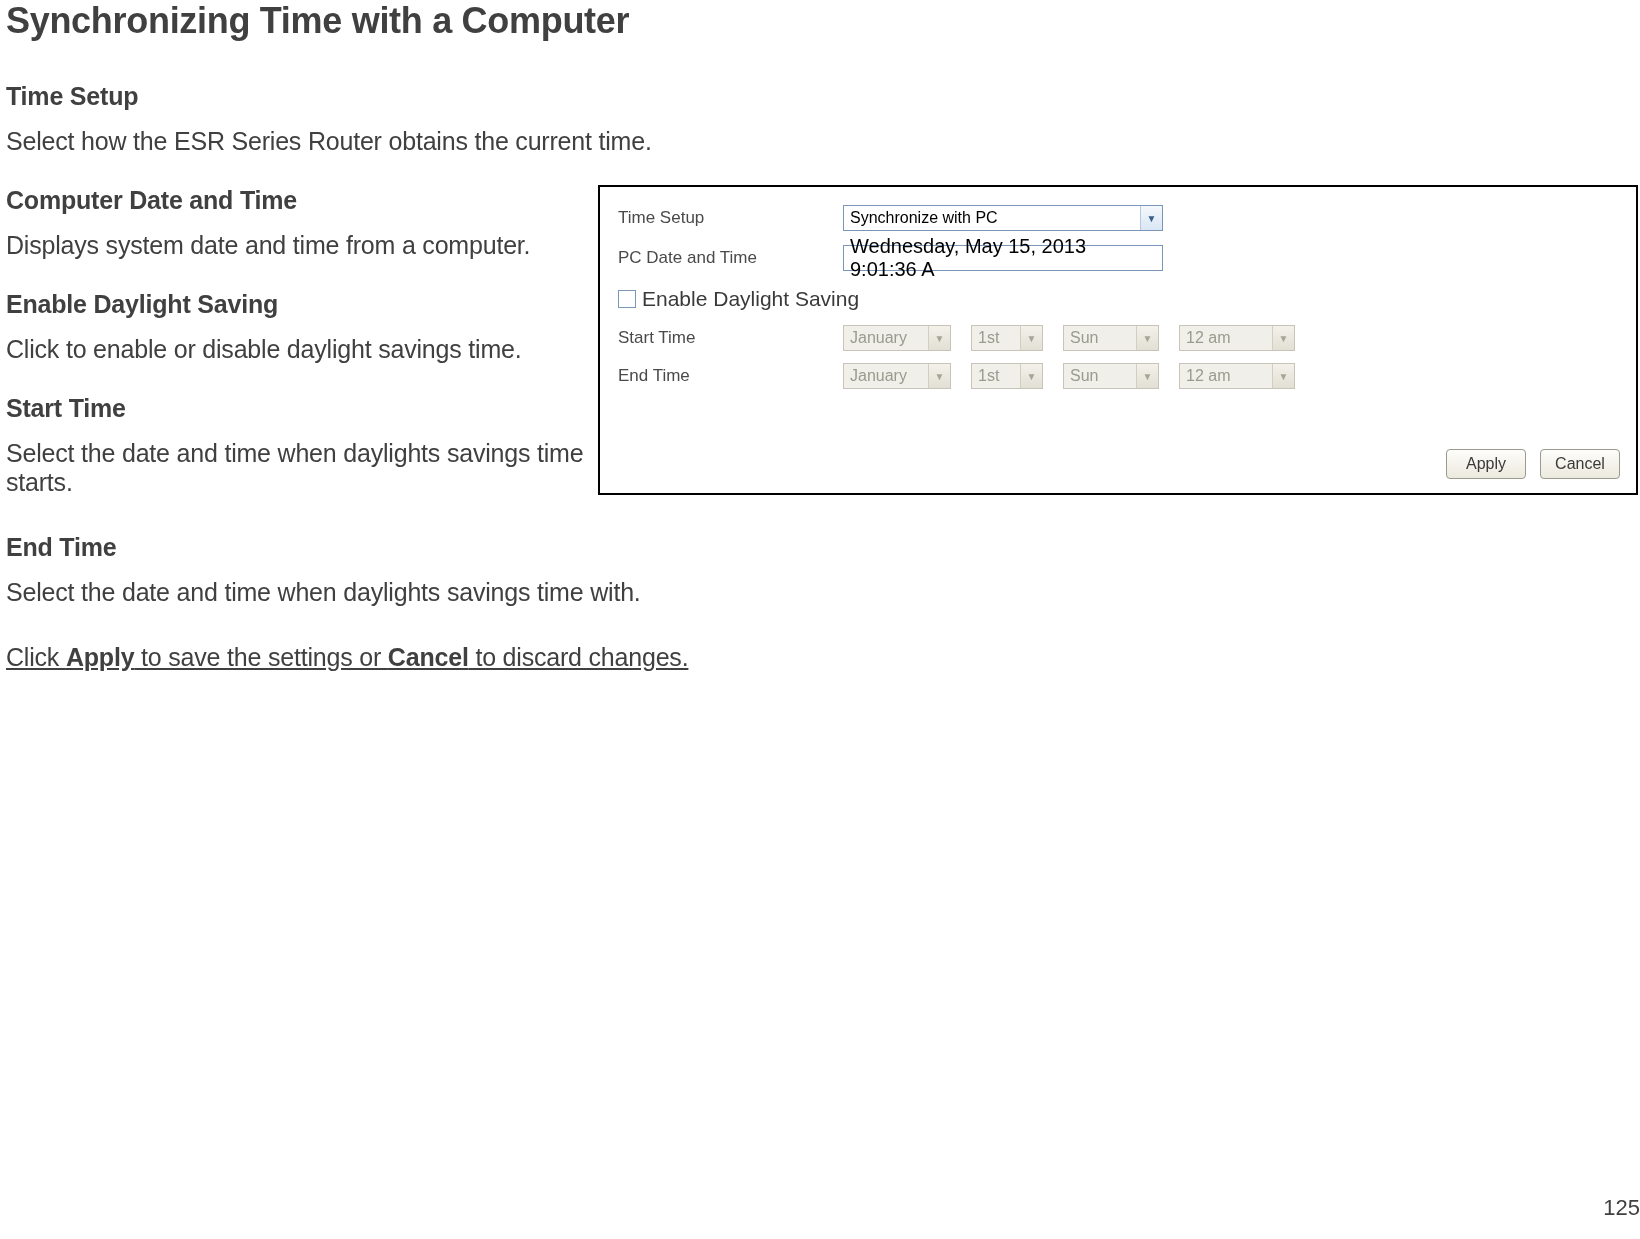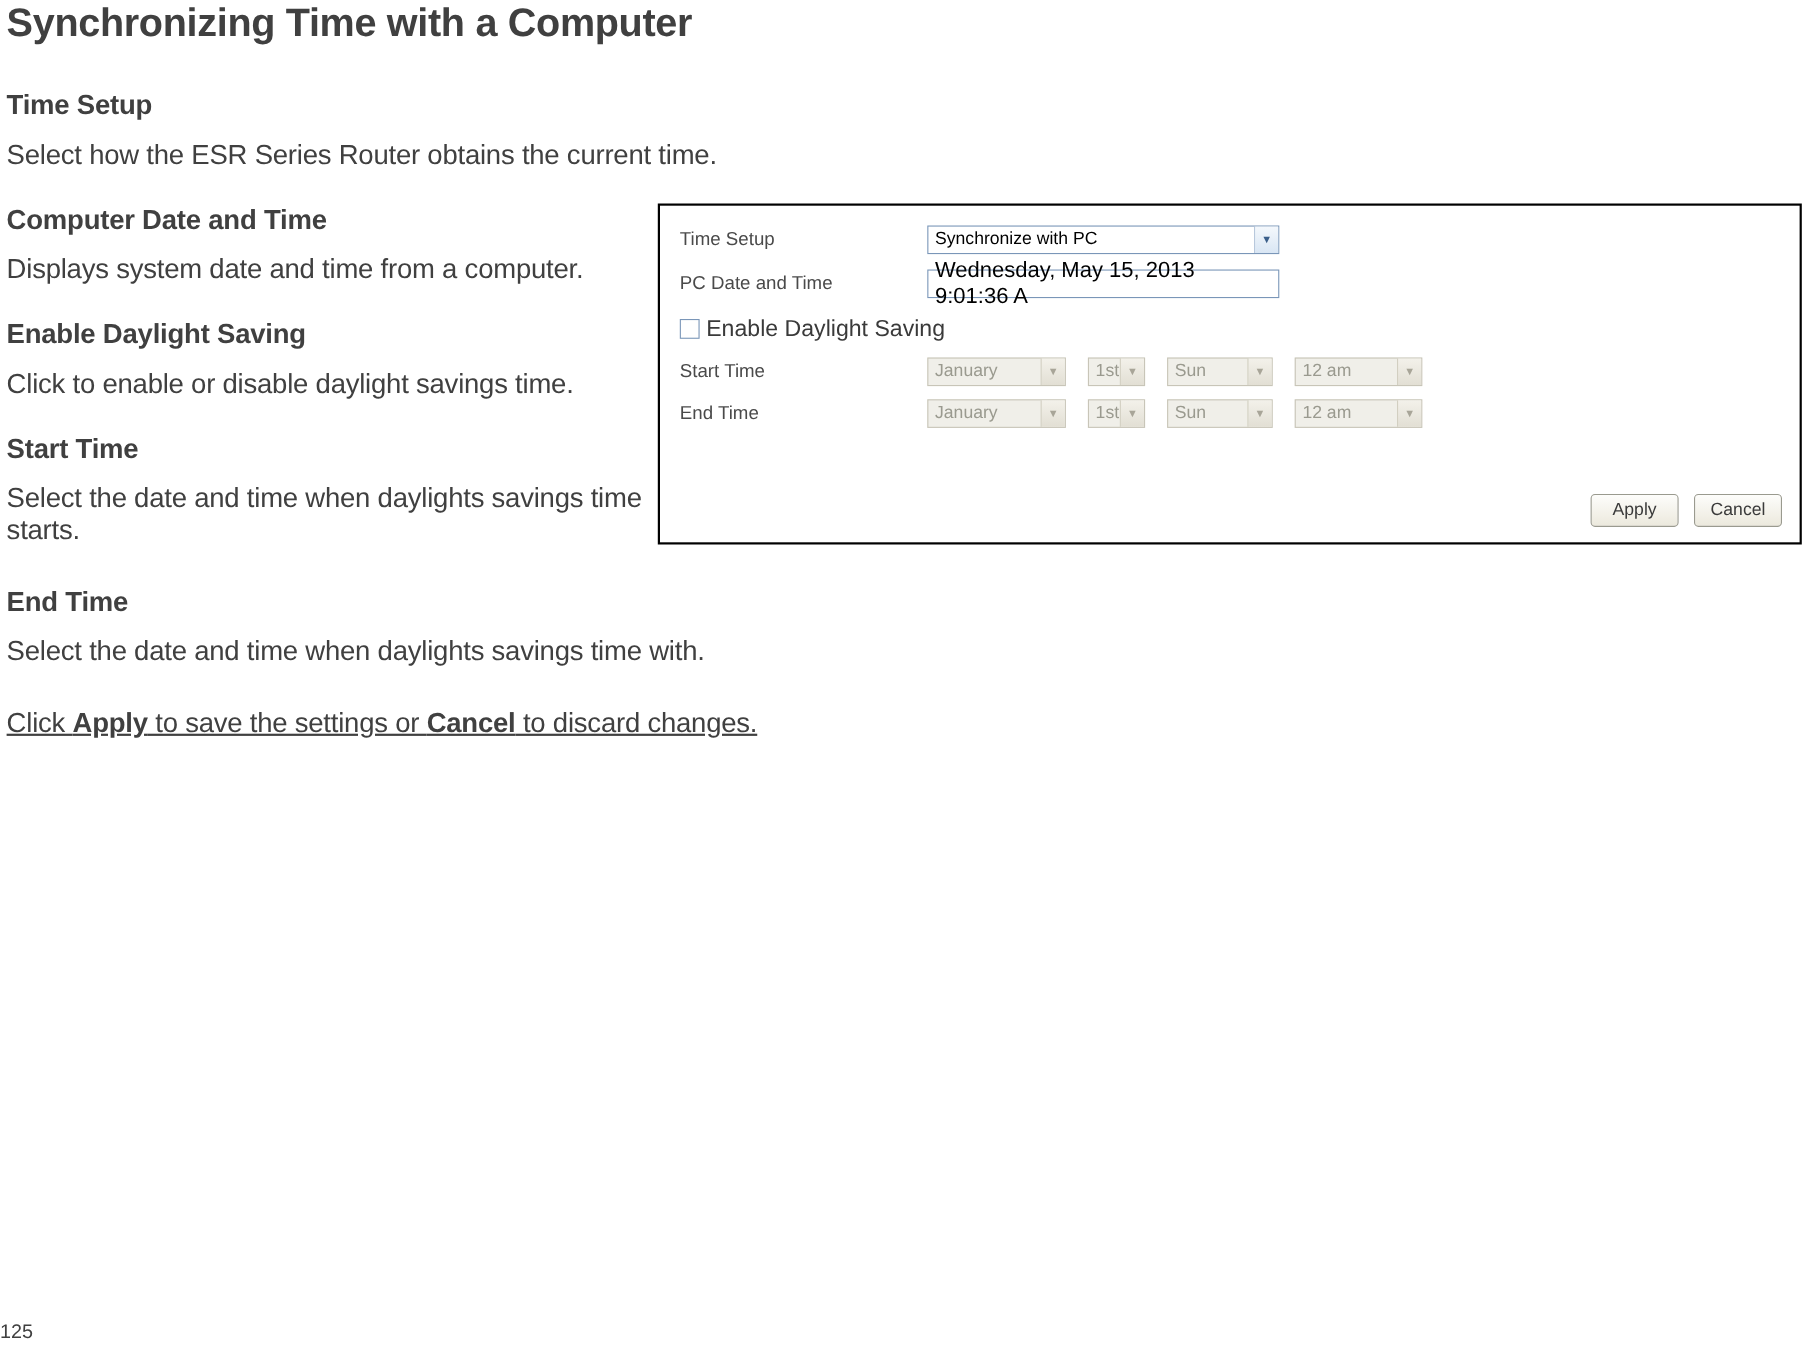--- a/index.html
+++ b/index.html
@@ -48,22 +48,22 @@
       padding-top: 6px;
     }
     .bold {
       font-weight: 700;
     }
     .page-number {
       position: absolute;
       bottom: 18px;
       left: 0;
       right: 0;
-      text-align: left;
-      font-size: 18px;
+      text-align: right;
+      font-size: 22px;
       font-stretch: condensed;
     }
     
     .panel {
       position: absolute;
       top: 185px;
       left: 598px;
       width: 1040px;
       height: 310px;
       border: 2px solid #000;
@@ -155,22 +155,22 @@
       margin-bottom: 4px;
     }
     .dst-label {
       width: 225px;
       color: #4a4a4a;
     }
     .dst-selects {
       display: flex;
       gap: 20px;
     }
-    .select.month { width: 126px; }
-    .select.day { width: 52px; }
+    .select.month { width: 108px; }
+    .select.day { width: 72px; }
     .select.dow { width: 96px; }
     .select.hour { width: 116px; }
     .panel-buttons {
       position: absolute;
       right: 16px;
       bottom: 14px;
       display: flex;
       gap: 14px;
     }
     .btn {

